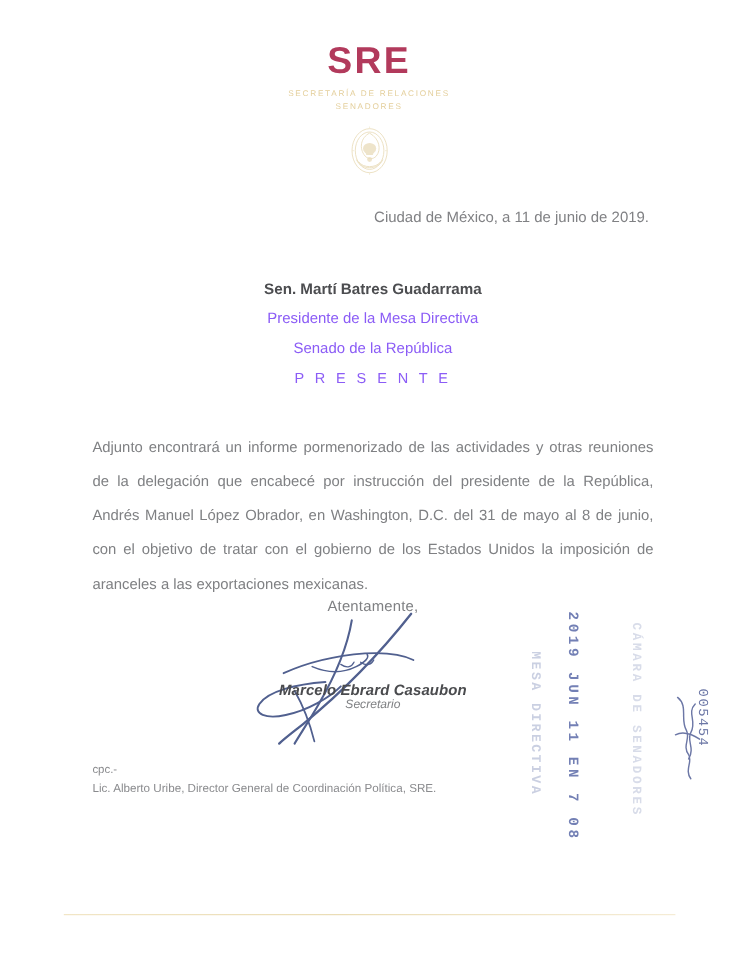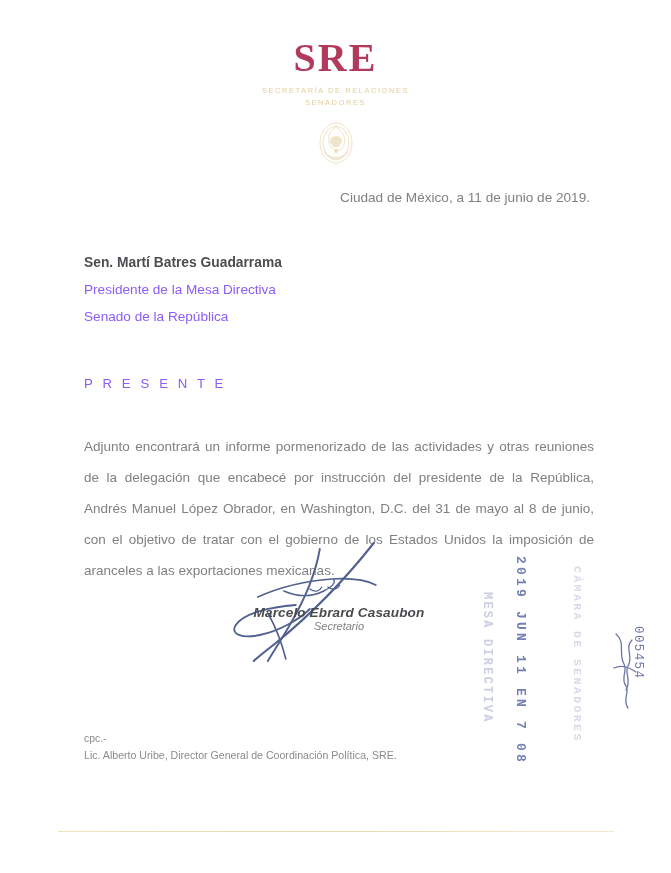--- a/index.html
+++ b/index.html
@@ -18,23 +18,23 @@
 
   
   .letterhead {
     position: absolute;
     top: 38px;
     left: 0;
     width: 671px;
     text-align: center;
   }
   .sre-wordmark {
-    font-family: Liberation Serif, serif;
-    font-weight: bold;
-    font-size: 40px;
+    font-family: Liberation Sans, sans-serif;
+    font-weight: bold;
+    font-size: 34px;
     letter-spacing: 2px;
     color: #b23a5c;
     line-height: 1;
   }
   .sre-subtitle {
     margin-top: 7px;
     font-size: 7.5px;
     letter-spacing: 1.55px;
     color: #e4cf9c;
     line-height: 1.55;
@@ -56,35 +56,34 @@
     color: #7f8083;
     font-size: 13.4px;
   }
   .date-line {
     text-align: right;
     padding-right: 4px;
     color: #808184;
     font-size: 13.6px;
     margin-bottom: 44px;
   }
-  .addressee { margin-bottom: 0; }
+  .addressee { margin-bottom: 0; text-align: center; }
   .addressee .line {
     line-height: 27px;
     color: #8b5cf6;
     font-size: 13.6px;
   }
   .addressee .name {
     font-weight: bold;
     color: #4c4d50;
     font-size: 13.8px;
   }
   .addressee .presente {
     letter-spacing: 3.1px;
     font-size: 13.2px;
-    margin-top: 40px;
   }
 
   .paragraph {
     margin-top: 34px;
     text-align: justify;
     line-height: 31px;
     font-size: 13.5px;
     color: #7f8083;
   }
 
@@ -126,21 +125,21 @@
     position: relative;
     color: #7f8083;
     font-size: 11px;
     margin-top: 0;
   }
 
   
   .cpc {
     position: absolute;
     left: 84px;
-    top: 730px;
+    top: 692px;
     color: #8a8b8e;
     font-size: 10.6px;
     line-height: 17px;
   }
   .cpc .cpc-label { font-size: 10.4px; }
 
   
   .stamp {
     position: absolute;
     transform-origin: left top;
@@ -245,20 +244,21 @@
       <div class="line name">Sen. Martí Batres Guadarrama</div>
       <div class="line">Presidente de la Mesa Directiva</div>
       <div class="line">Senado de la República</div>
       <div class="line presente">P R E S E N T E</div>
     </div>
 
     <div class="paragraph">Adjunto encontrará un informe pormenorizado de las actividades y otras reuniones de la delegación que encabecé por instrucción del presidente de la República, Andrés Manuel López Obrador, en Washington, D.C. del 31 de mayo al 8 de junio, con el objetivo de tratar con el gobierno de los Estados Unidos la imposición de aranceles a las exportaciones mexicanas.</div>
   </div>
 
   <div class="signature-block">
+    <div class="closing">Atentamente,</div>
 
     <div class="sig-area">
       <svg class="sig-svg" viewBox="0 0 240 135" aria-hidden="true">
         <g fill="none" stroke="#51608f" stroke-linecap="round" stroke-linejoin="round">
           <path d="M150 4 C120 42, 84 78, 52 104 C42 112, 34 118, 30 122" stroke-width="2.1"></path>
           <path d="M96 10 C92 34, 80 62, 66 86 C58 100, 50 112, 44 122" stroke-width="1.9"></path>
           <path d="M34 58 C56 48, 82 42, 108 40 C126 39, 142 41, 152 46" stroke-width="1.7"></path>
           <path d="M60 52 C74 58, 88 58, 100 52 C108 48, 112 44, 110 41" stroke-width="1.4"></path>
           <path d="M86 50 C92 54, 96 52, 98 48" stroke-width="1.2"></path>
           <path d="M104 48 C110 52, 114 50, 116 46" stroke-width="1.2"></path>

